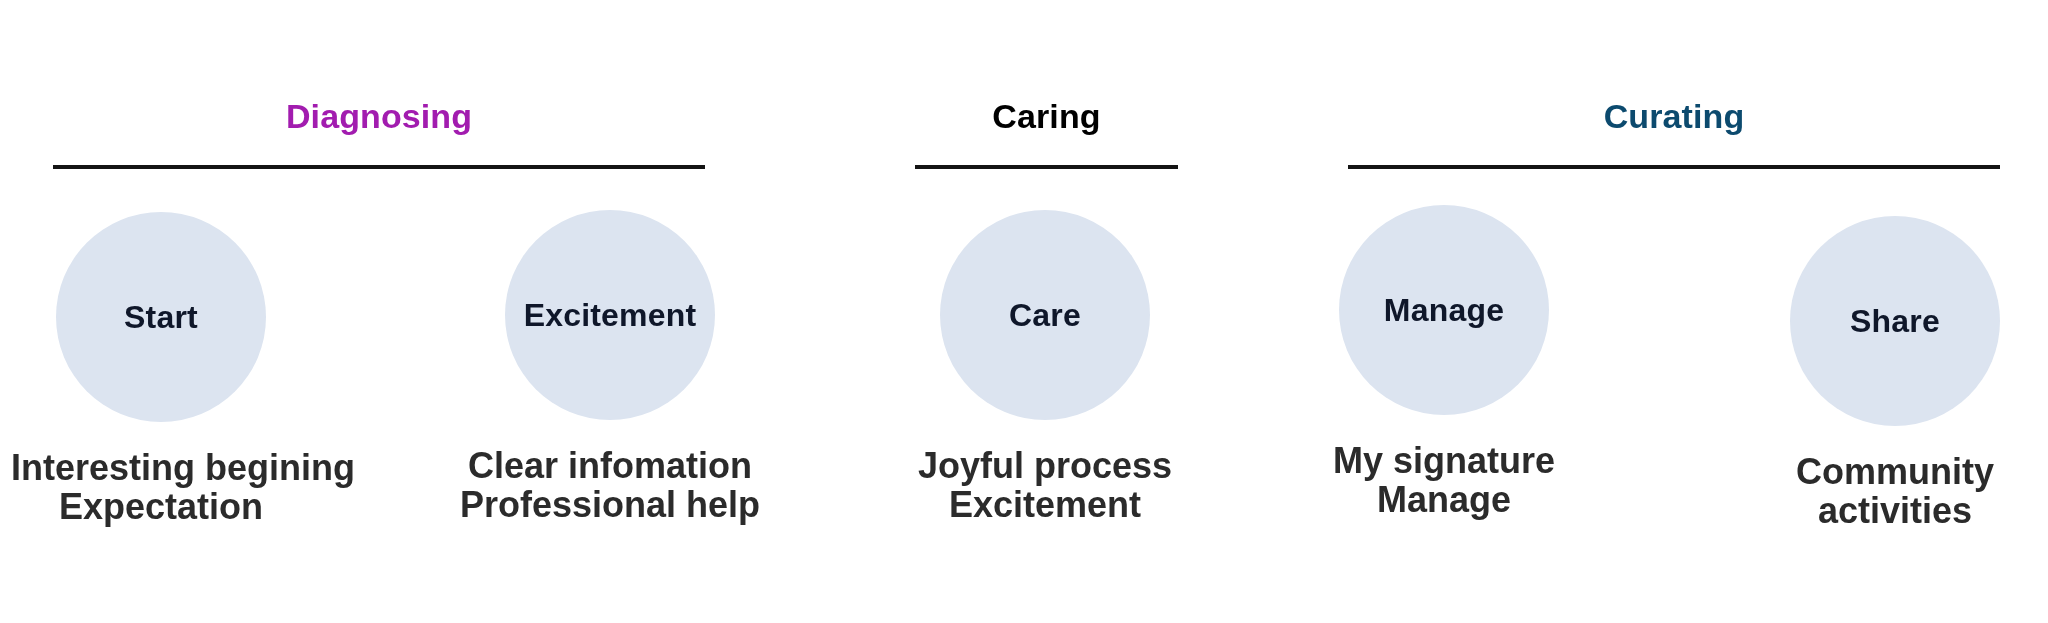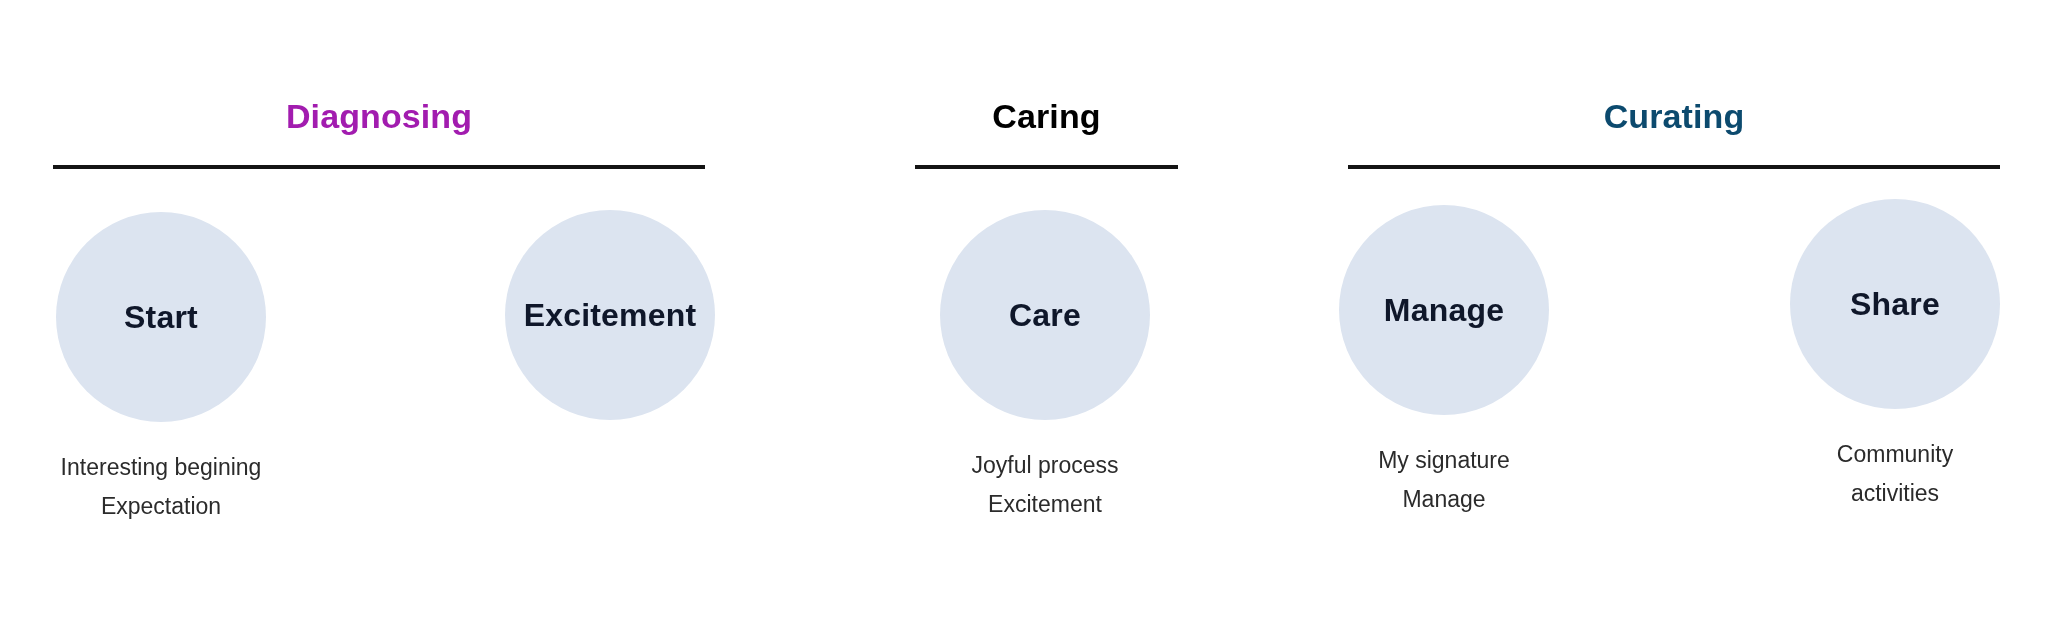--- a/index.html
+++ b/index.html
@@ -65,33 +65,33 @@
   }
   .step-label {
     font-size: 32px;
     font-weight: bold;
     color: #0f172a;
     letter-spacing: 0.2px;
     white-space: nowrap;
   }
   .step-caption {
     margin-top: 26px;
-    font-size: 23px;
+    font-size: 36px;
     line-height: 39px;
     color: #2b2b2b;
-    font-weight: normal;
+    font-weight: bold;
   }
   .step-caption div { white-space: nowrap; }
 
   
   .step-start     { left: 11px;   top: 212px; }
   .step-diagnosis { left: 460px;  top: 210px; }
   .step-care      { left: 895px;  top: 210px; }
   .step-manage    { left: 1294px; top: 205px; }
-  .step-share     { left: 1745px; top: 199px; }
+  .step-share     { left: 1745px; top: 216px; }
 </style>
 </head>
 <body style="background: rgb(255, 255, 255);">
 
 <div id="diagram" style="background: rgb(255, 255, 255);">
 
   <div class="phase phase-diagnosing">
     <div class="phase-title" style="color: #a21caf;">Diagnosing</div>
     <div class="phase-rule" style="background: rgb(20, 20, 20);"></div>
   </div>
@@ -112,20 +112,24 @@
     </div>
     <div class="step-caption">
       <div>Interesting begining</div>
       <div>Expectation</div>
     </div>
   </div>
 
   <div class="step step-diagnosis">
     <div class="step-circle" style="background: rgb(220, 228, 240);">
       <span class="step-label">Excitement</span>
+    </div>
+    <div class="step-caption">
+      <div>Clear infomation</div>
+      <div>Professional help</div>
     </div>
   </div>
 
   <div class="step step-care">
     <div class="step-circle" style="background: rgb(220, 228, 240); align-items: center;">
       <span class="step-label">Care</span>
     </div>
     <div class="step-caption">
       <div>Joyful process</div>
       <div>Excitement</div>

